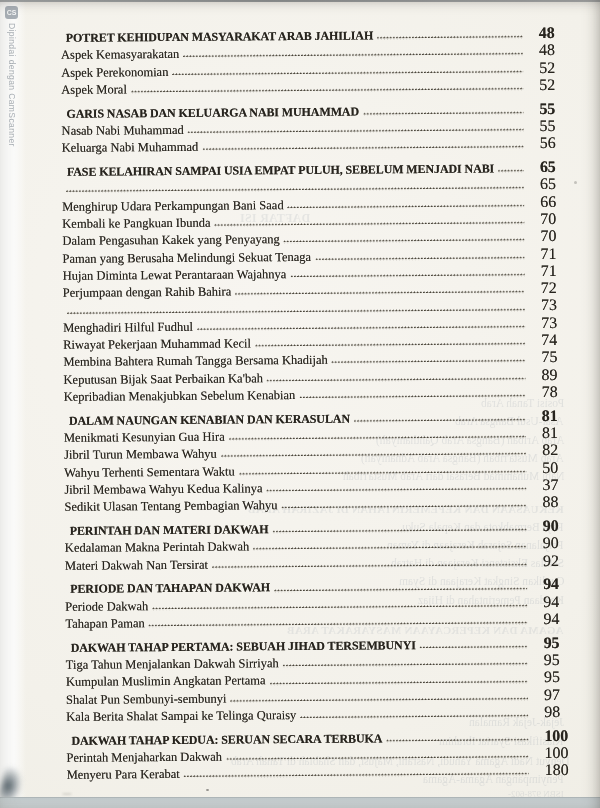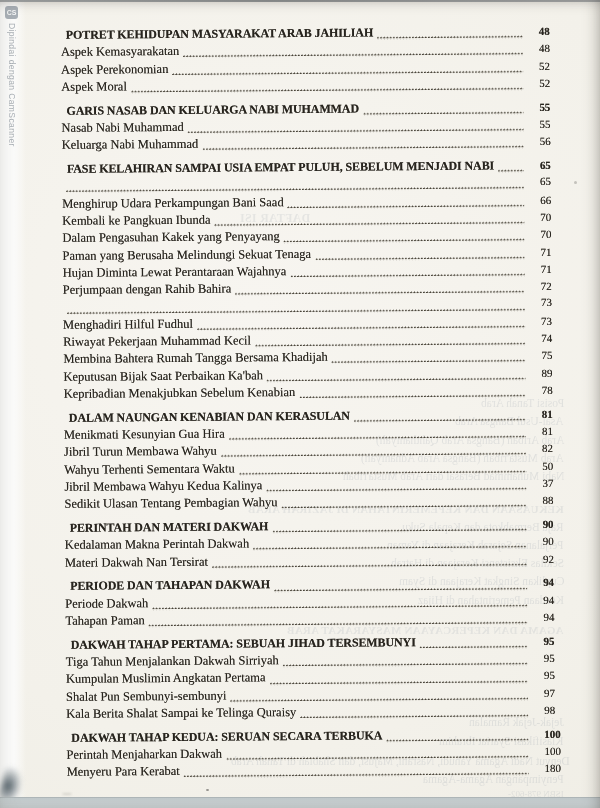--- a/index.html
+++ b/index.html
@@ -47,21 +47,21 @@
   .toc{position:absolute;left:0;top:0;width:600px;box-sizing:border-box;
     padding:26px 28px 0 63px;transform:rotate(-0.45deg);transform-origin:50% 40%;
     text-shadow:0 0 .4px rgba(45,40,32,.65);}
   .section{margin-top:6.5px;}
   .section:first-child{margin-top:0;}
   .row{display:flex;align-items:baseline;height:17.3px;font-size:12.5px;white-space:nowrap;}
   .row.header{font-weight:bold;font-size:12px;letter-spacing:-.1px;padding-left:5px;}
   .leader{flex:1 1 auto;min-width:4px;height:3px;align-self:flex-end;margin:0 3px 3.2px 4px;
     background-image:radial-gradient(circle at 1.1px 1.4px, #454035 .8px, rgba(0,0,0,0) 1.05px);
     background-size:3.2px 3px;background-repeat:repeat-x;background-position:left bottom;}
-  .num{flex:0 0 44px;box-sizing:border-box;padding-left:13px;font-size:11px;}
+  .num{flex:0 0 44px;box-sizing:border-box;padding-left:13px;font-size:16px;}
 </style>
 </head>
 <body>
 
 <div class="page">
   <div class="ghost-layer" id="ghosts">
       <div class="ghost caps" style="top: 211px; right: 290px; font-size: 12px;">DAFTAR ISI</div>
       <div class="ghost" style="top: 397px;">Posisi Tanah Arab</div>
       <div class="ghost" style="top: 415px;">Asal-Usul Bangsa Arab</div>
       <div class="ghost" style="top: 434px;">Arab Aribah (Bangsa Arab Qahthaniyah)</div>

